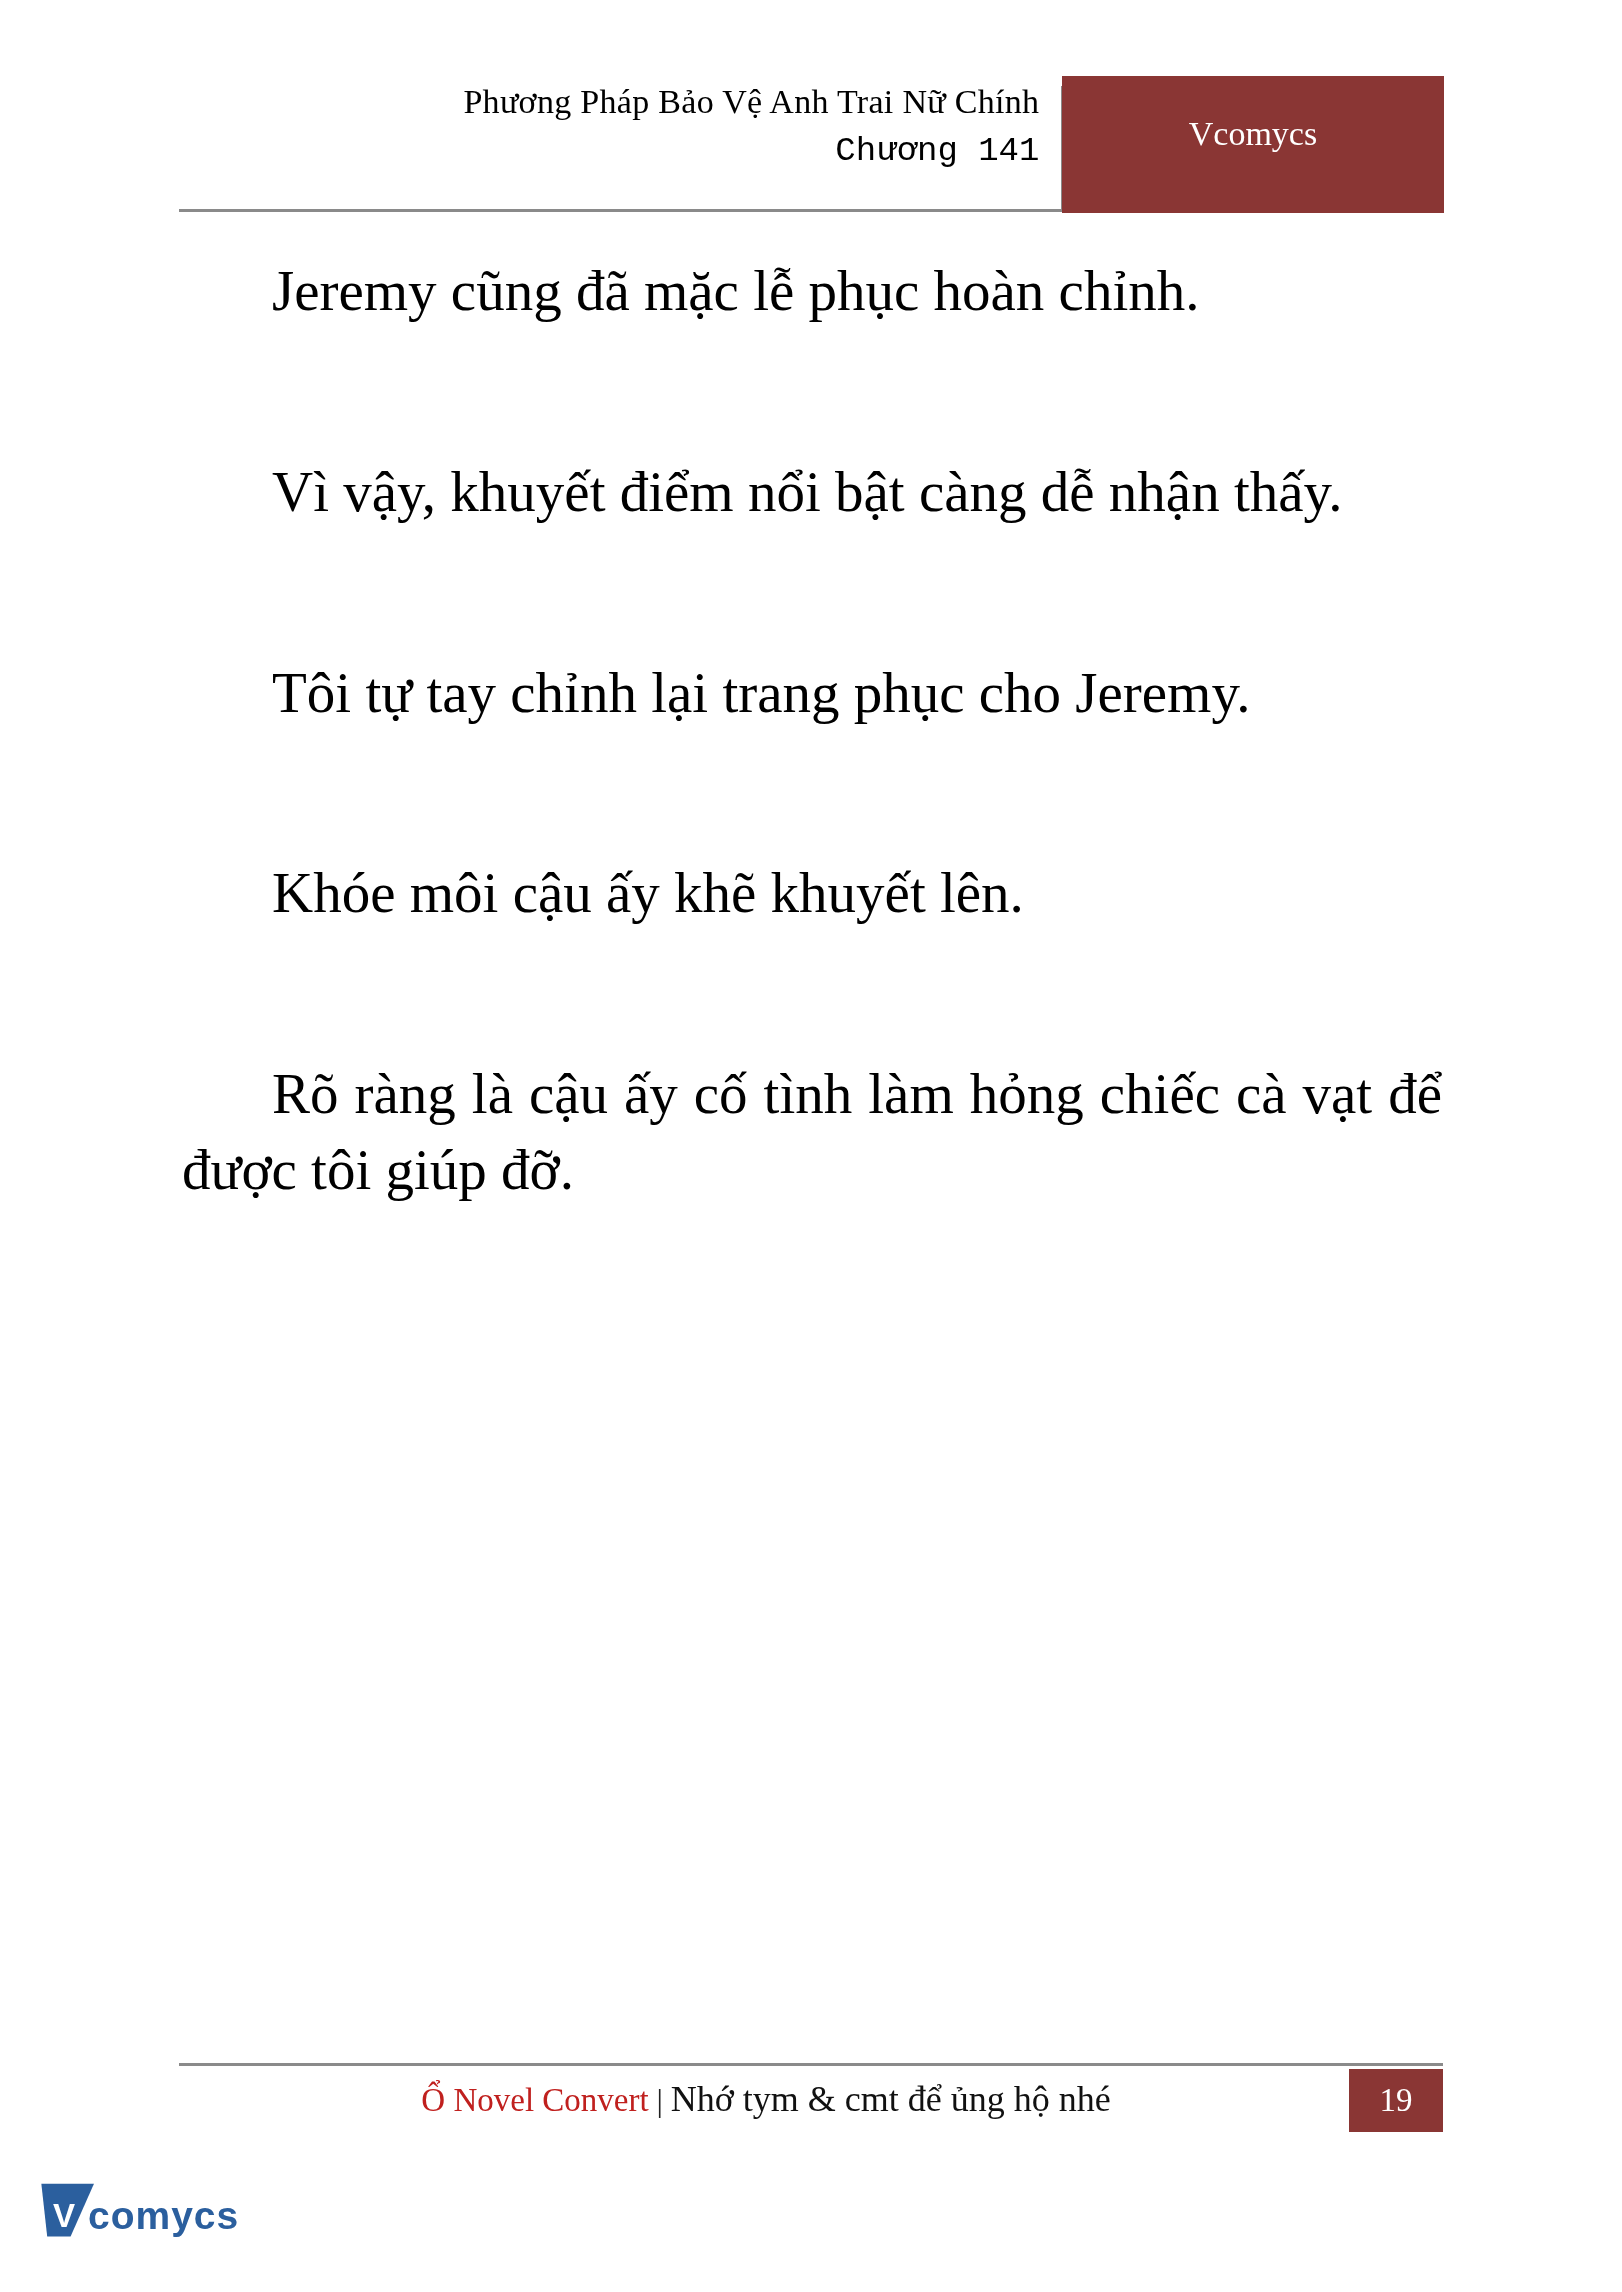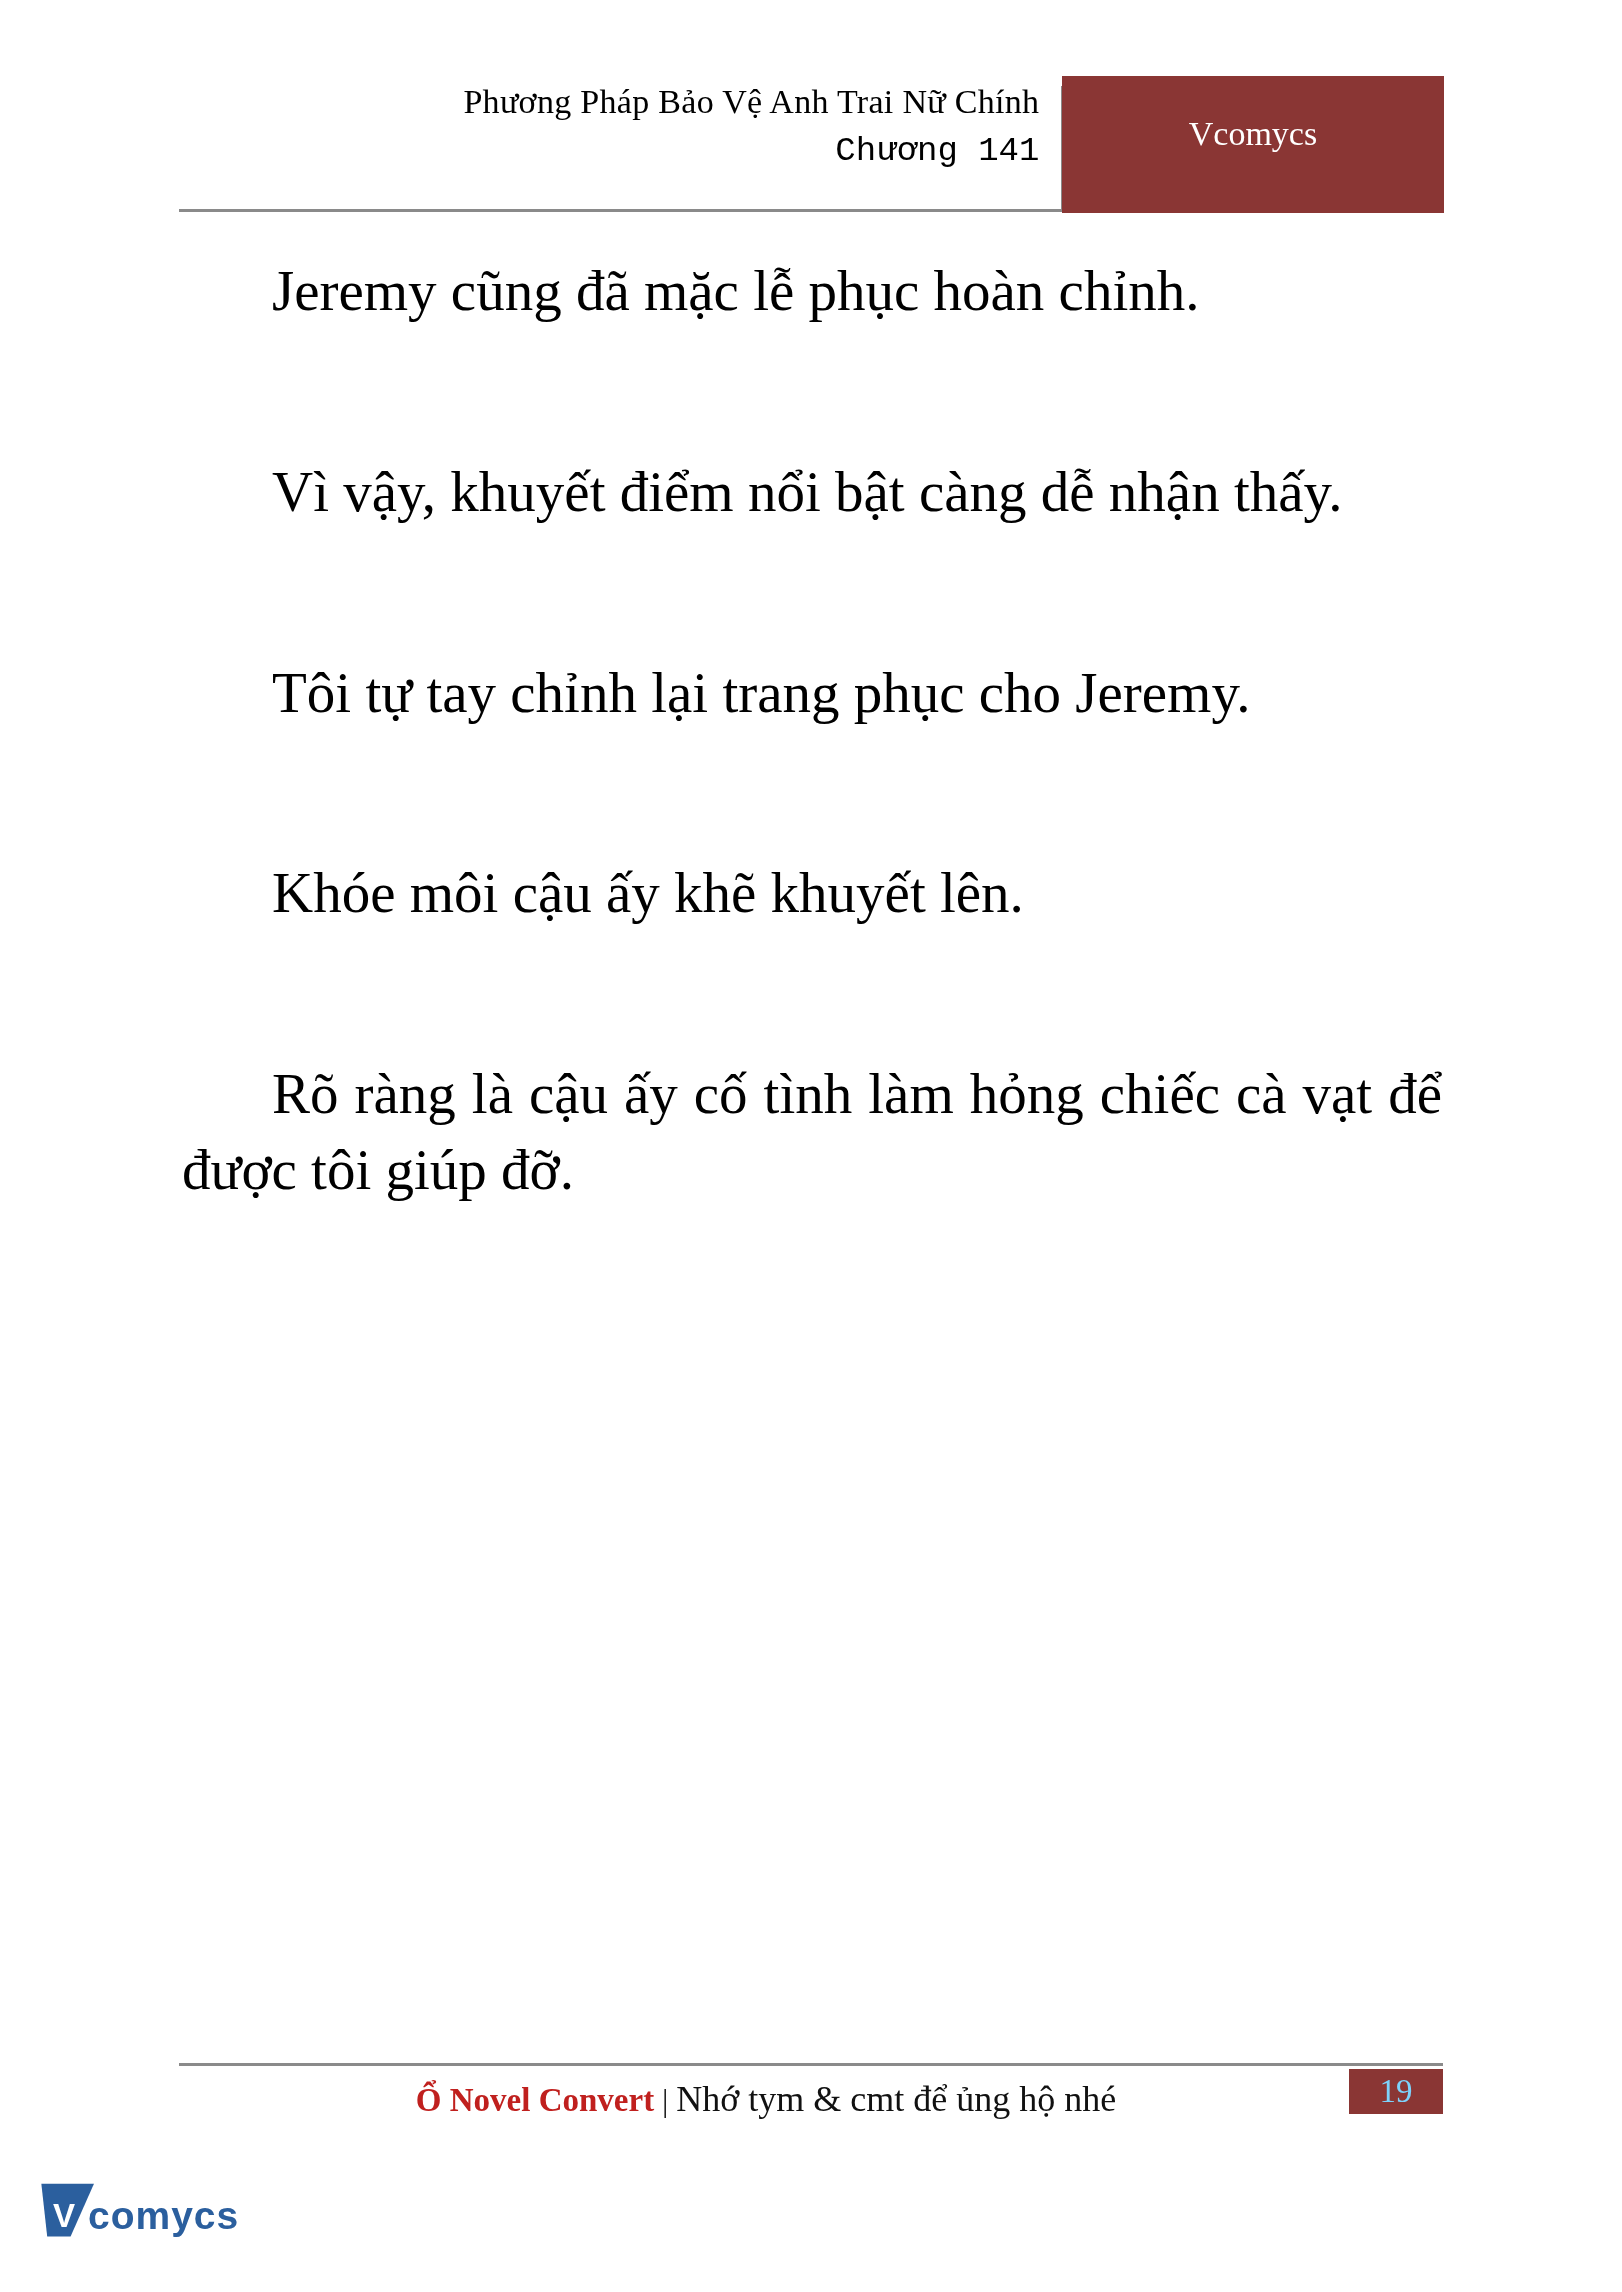--- a/index.html
+++ b/index.html
@@ -143,41 +143,41 @@
   }
   .footer-text-wrap {
     display: flex;
     align-items: baseline;
     font-size: 32px;
     white-space: nowrap;
     transform: translateX(-45px);
   }
   .footer-brand {
     color: #c0201e;
-    font-weight: bold;
+    font-weight: normal;
     font-size: 33px;
     text-align: center;
   }
   .footer-sep {
     color: #222222;
     margin: 0 7.8px;
     font-size: 32px;
   }
   .footer-note {
     color: #111111;
     font-size: 36px;
   }
   .footer-page {
     position: absolute;
     right: 0;
     top: 5.9px;
     width: 94px;
-    height: 45px;
+    height: 63px;
     background: #8a3634;
-    color: #7dd3fc;
+    color: #ffffff;
     font-size: 33px;
     display: flex;
     align-items: center;
     justify-content: center;
   }
 
   
   .watermark {
     position: absolute;
     left: 37px;

